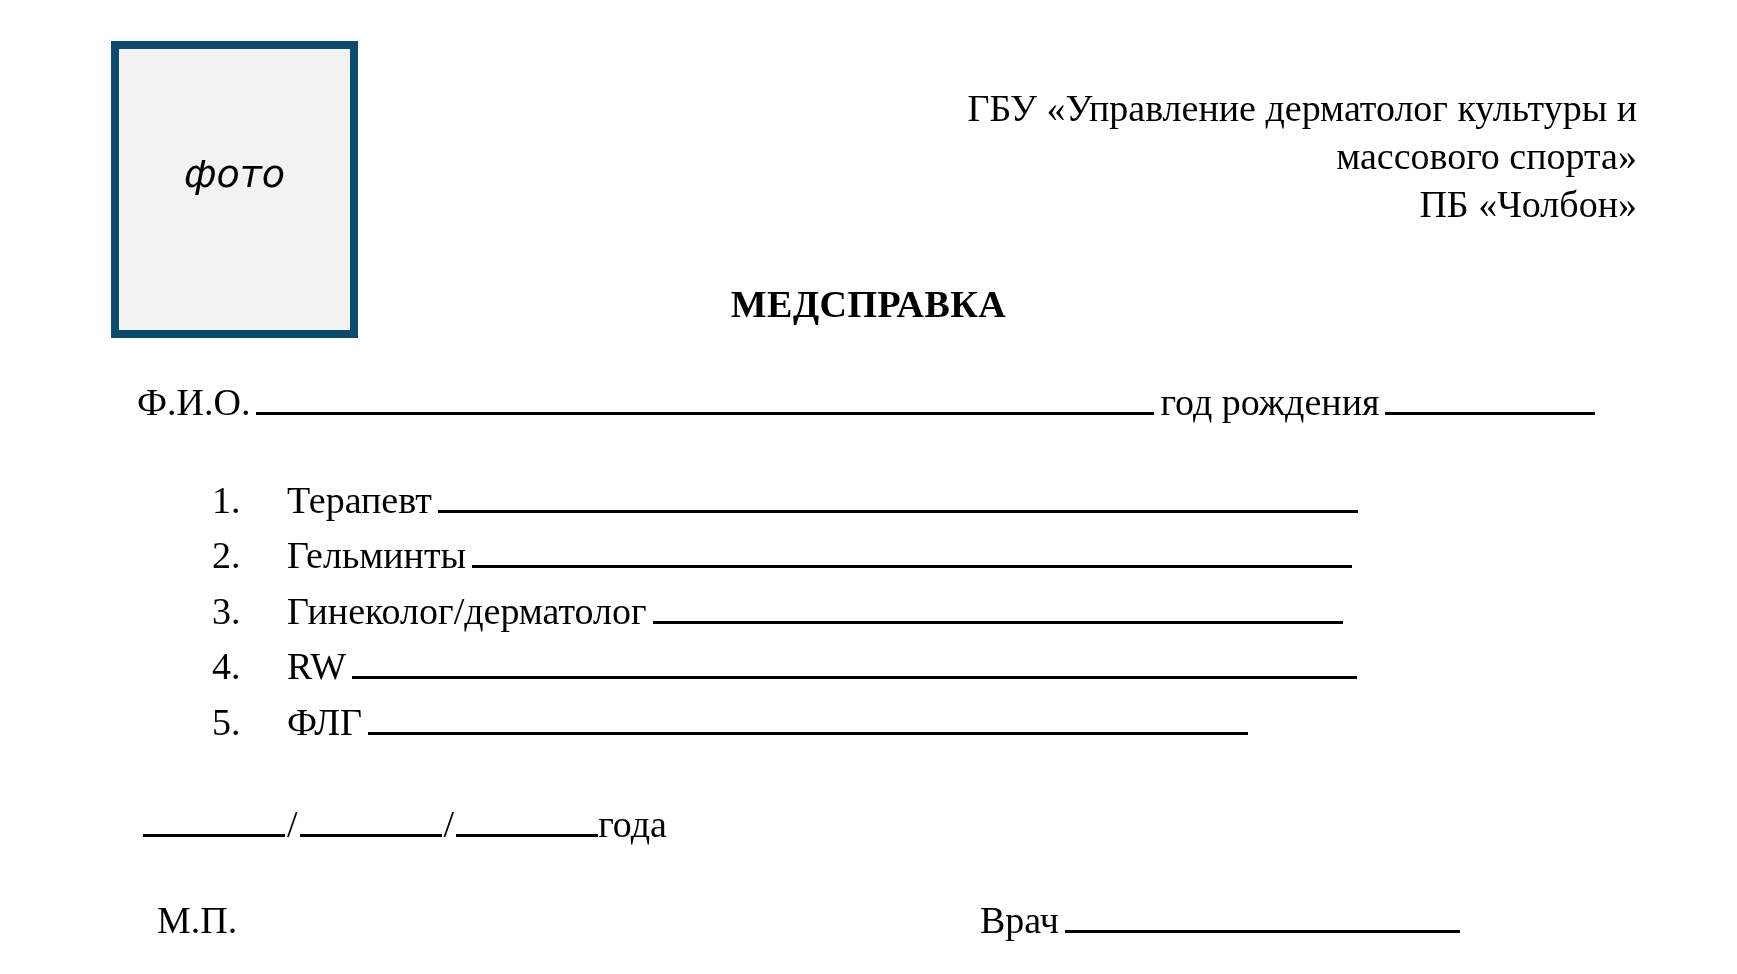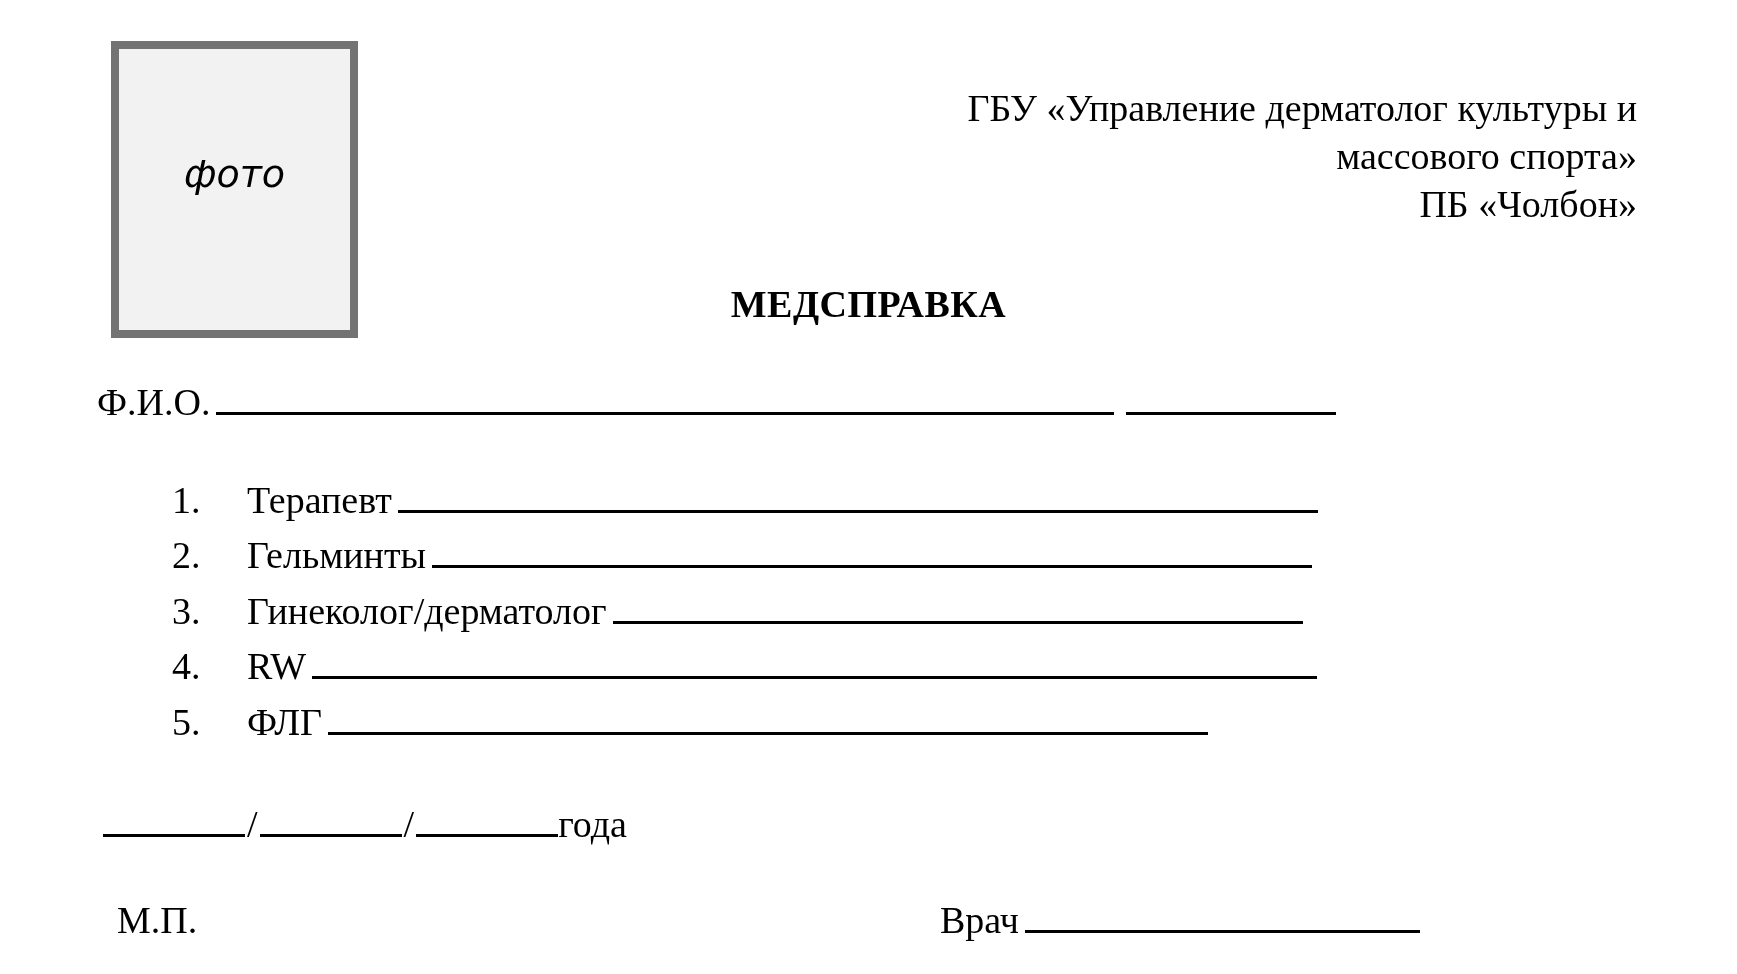--- a/index.html
+++ b/index.html
@@ -1,25 +1,25 @@
 <!DOCTYPE html>
 <html><head>
 <meta charset="utf-8">
 <style>
   html, body { margin: 0; padding: 0; background: #ffffff; }
   body { width: 1737px; height: 974px; position: relative; overflow: hidden;
          font-family: "Liberation Serif", "DejaVu Serif", serif; color: #000; }
   .photo-box { position: absolute; left: 111px; top: 41px; width: 231px; height: 281px;
-               border: 8px solid #737373; background: #F2F2F2; }
+               border: 8px solid #0c4a6e; background: #F2F2F2; }
   .photo-label { position: absolute; left: 0; right: 0; top: 103px; text-align: center;
                  font-family: "DejaVu Sans", sans-serif; font-style: italic; font-size: 38px; color: #000; }
   .org { position: absolute; right: 100px; top: 84px; text-align: right; font-size: 38px; line-height: 48px; }
   .title { position: absolute; left: 0; width: 1737px; top: 282px; text-align: center;
            font-weight: bold; font-size: 38px; letter-spacing: 0.5px; }
-  .row { position: absolute; font-size: 38px; line-height: 44px; display: flex; align-items: baseline; }
+  .row { position: absolute; font-size: 38px; line-height: 44px; display: flex; align-items: baseline; margin-left: 40px; }
   .blank { display: inline-block; border-bottom: 3px solid #000; height: 32px; margin: 0 6px; }
   .num { display: inline-block; width: 75px; }
 </style>
 </head>
 <body>
 
 <div class="photo-box">
   <div class="photo-label">фото</div>
 </div>
 
@@ -27,20 +27,21 @@
   <div>ГБУ «Управление дерматолог культуры и</div>
   <div>массового спорта»</div>
   <div>ПБ «Чолбон»</div>
 </div>
 
 <div class="title">МЕДСПРАВКА</div>
 
 <div class="row" style="left:97px; top:380px;">
   <span>Ф.И.О.</span>
   <span class="blank" style="width:898px;"></span>
+  <span>год рождения</span>
   <span class="blank" style="width:210px;"></span>
 </div>
 
 <div class="row" style="left:172px; top:478px;">
   <span class="num">1.</span>
   <span>Терапевт</span>
   <span class="blank" style="width:920px;"></span>
 </div>
 <div class="row" style="left:172px; top:533px;">
   <span class="num">2.</span>

